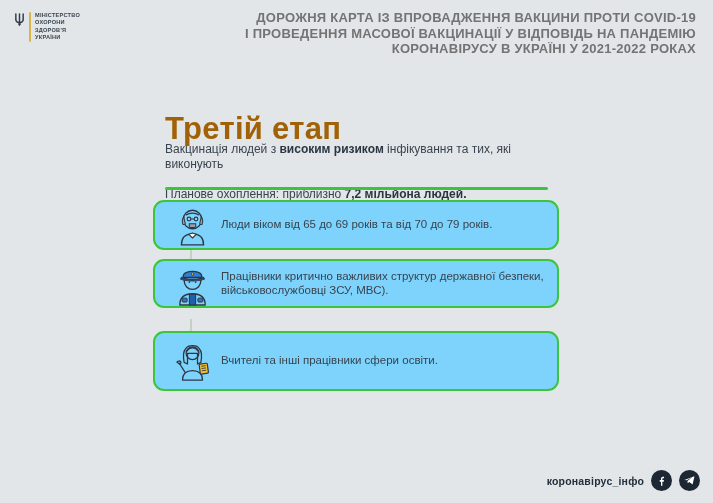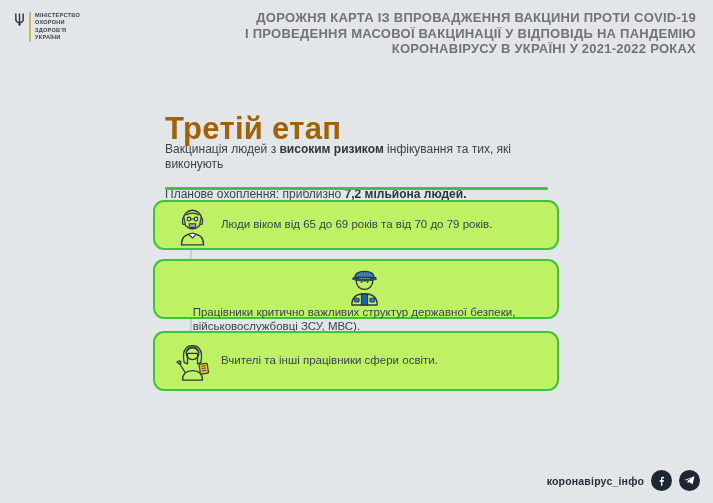--- a/index.html
+++ b/index.html
@@ -20,24 +20,24 @@
   
   .stage-title{position:absolute;left:165px;top:111px;font-size:31px;font-weight:bold;
                letter-spacing:.3px;color:#a16207;}
   .stage-desc{position:absolute;left:165px;top:142px;width:360px;font-size:12px;
               line-height:15px;color:#3a444f;}
   .stage-desc b{color:#2b3642;}
   .divider{position:absolute;left:165px;top:187px;width:383px;height:2.5px;
            background:#3dc43d;border-radius:2px;}
 
   
-  .card{position:absolute;left:153px;width:406px;background:#bef264;border:2.5px solid #3dc43d;
+  .card{position:absolute;left:153px;width:406px;background:#7dd3fc;border:2.5px solid #3dc43d;
         border-radius:11px;box-sizing:border-box;display:flex;align-items:center;}
   .card-1{top:200px;height:50px;}
-  .card-2{top:259px;height:60px;flex-direction:column;}
+  .card-2{top:259px;height:49px;}
   .card-3{top:331px;height:60px;}
   .card .icon-wrap{flex:0 0 auto;margin-left:16px;width:42px;display:flex;
                    justify-content:center;align-items:center;}
   .card .card-text{margin-left:8px;margin-right:12px;font-size:11.5px;line-height:13.5px;color:#39434e;}
 
   .connector{position:absolute;left:190px;width:2px;background:#c3d2c3;}
   .connector-1{top:250px;height:9px;}
   .connector-2{top:319px;height:12px;}
 
   

